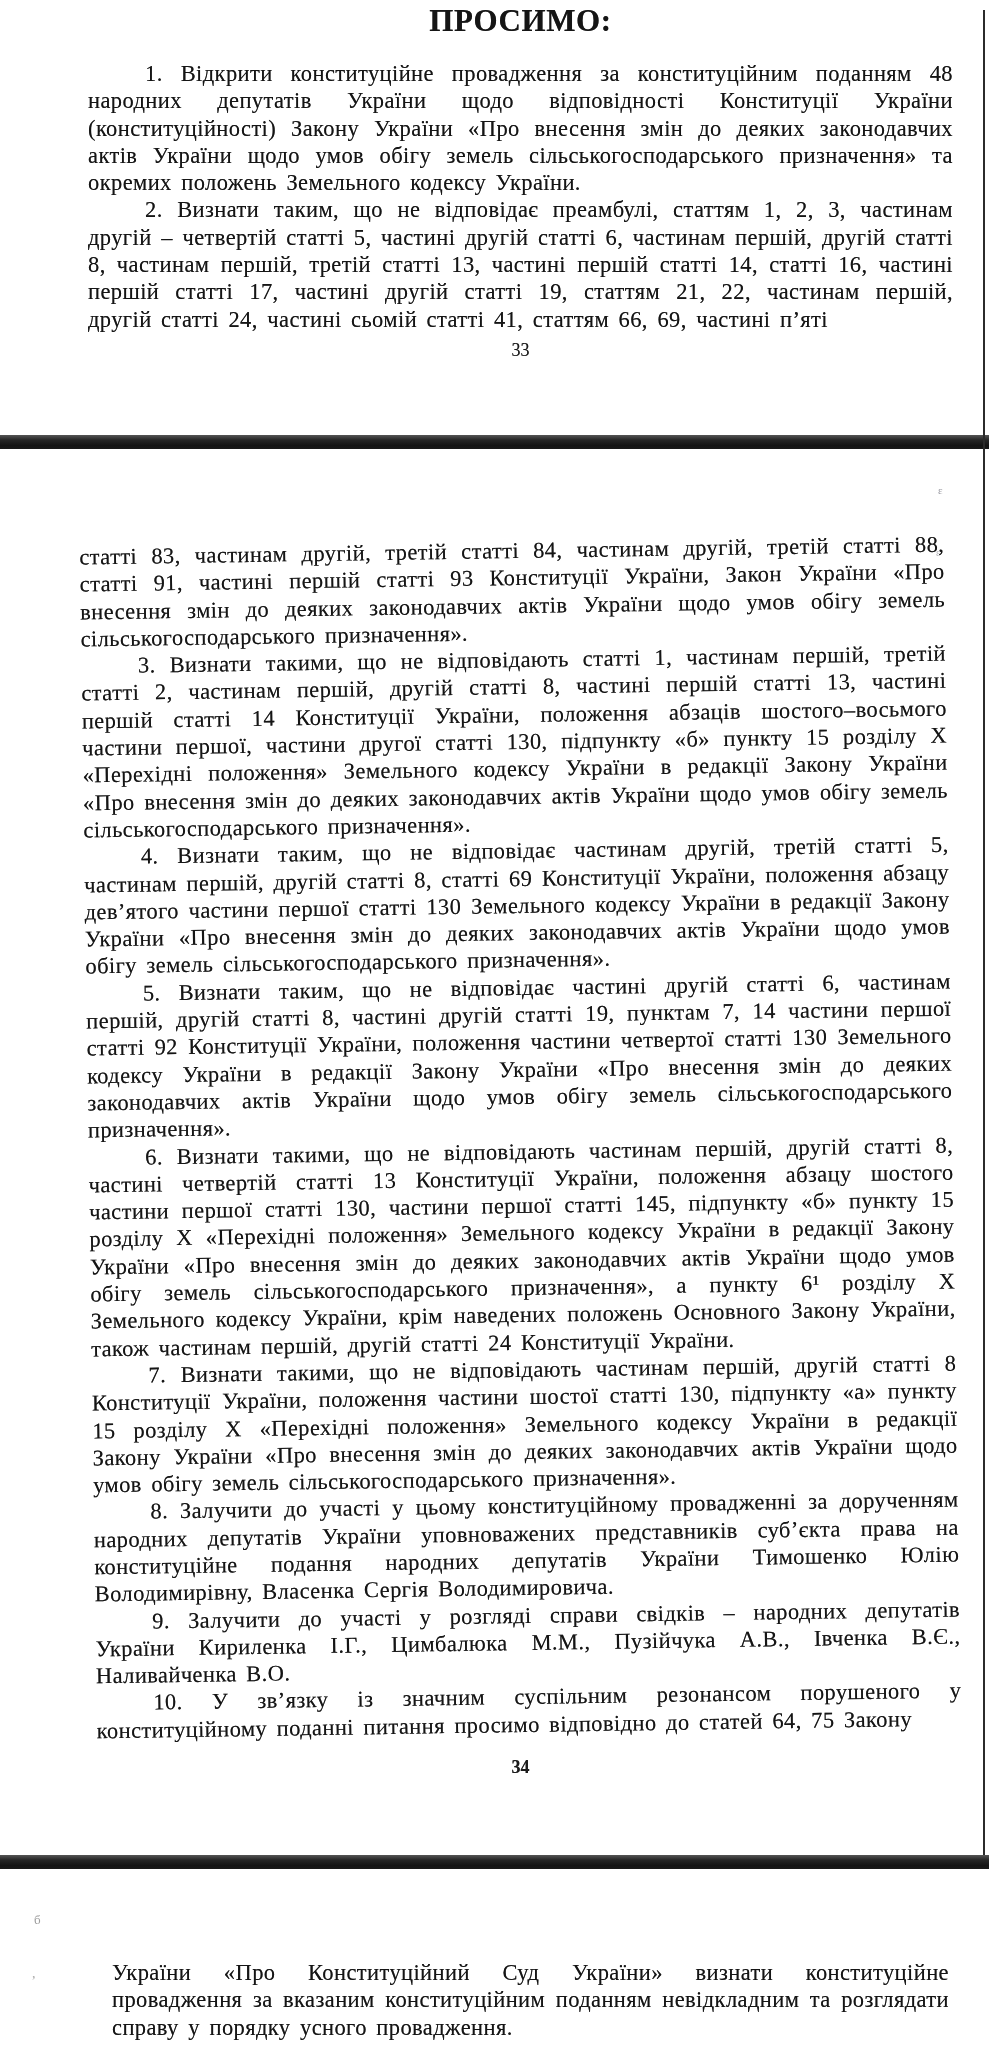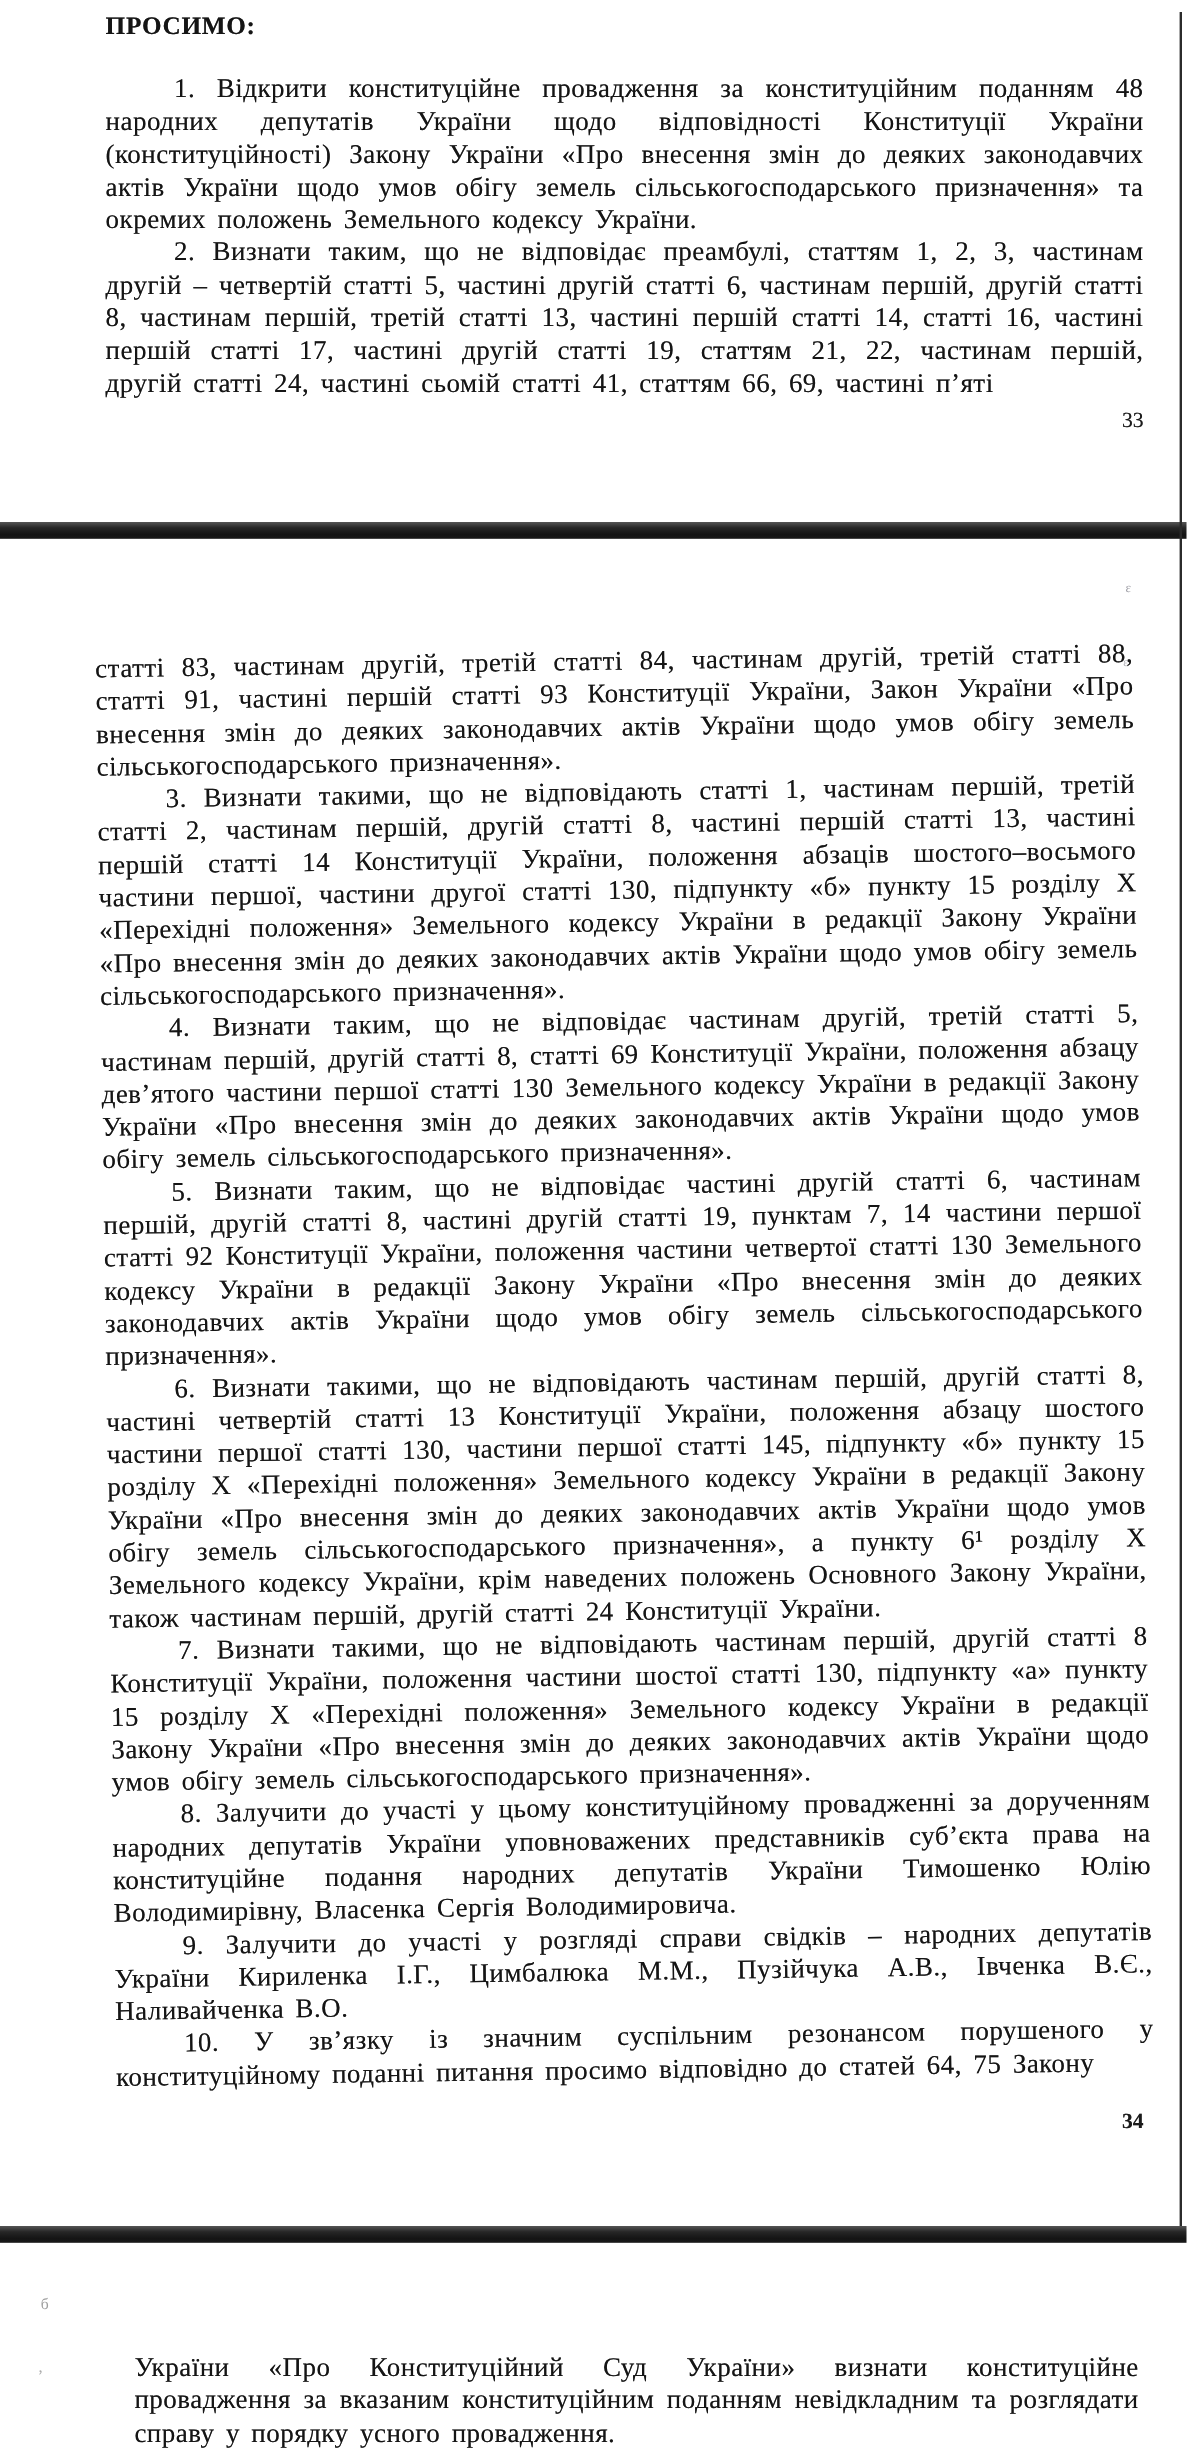--- a/index.html
+++ b/index.html
@@ -12,40 +12,41 @@
     font-family:"Liberation Serif","DejaVu Serif",serif;
     color:#151515;
   }
   .page{position:absolute;left:0;width:989px;box-sizing:border-box;}
   .page1{top:0;height:435px;padding:6px 36px 0 88px;}
   .page2{top:449px;height:1796px;padding:88px 36px 0 88px;border-radius:16px;}
   .page3{top:1869px;height:216px;padding:90px 40px 0 112px;}
 
   .heading{
     margin:0;
-    font-size:21px;
+    text-align:center;
+    font-size:31px;
     line-height:30px;
     font-weight:700;
     letter-spacing:0.6px;
     text-shadow:0 0 0.5px rgba(0,0,0,.6);
   }
   .para{
     margin:0;
     text-align:justify;
     font-size:22.5px;
     line-height:27.3px;
     letter-spacing:0.4px;
     word-spacing:3.5px;
     hyphens:none;
     text-shadow:0 0 0.5px rgba(0,0,0,.55);
   }
   .indent{text-indent:57px;}
   .first-para{margin-top:24px;}
   .pagenum{
-    text-align:right;
+    text-align:center;
     font-size:18px;
     line-height:22px;
     margin-top:6px;
     color:#1b1b1b;
     text-shadow:0 0 0.5px rgba(0,0,0,.5);
   }
   .pagenum2{margin-top:18px;font-weight:bold;}
   .tilt{transform:rotate(-0.85deg);transform-origin:50% 50%;}
 
   .scan-bar{

